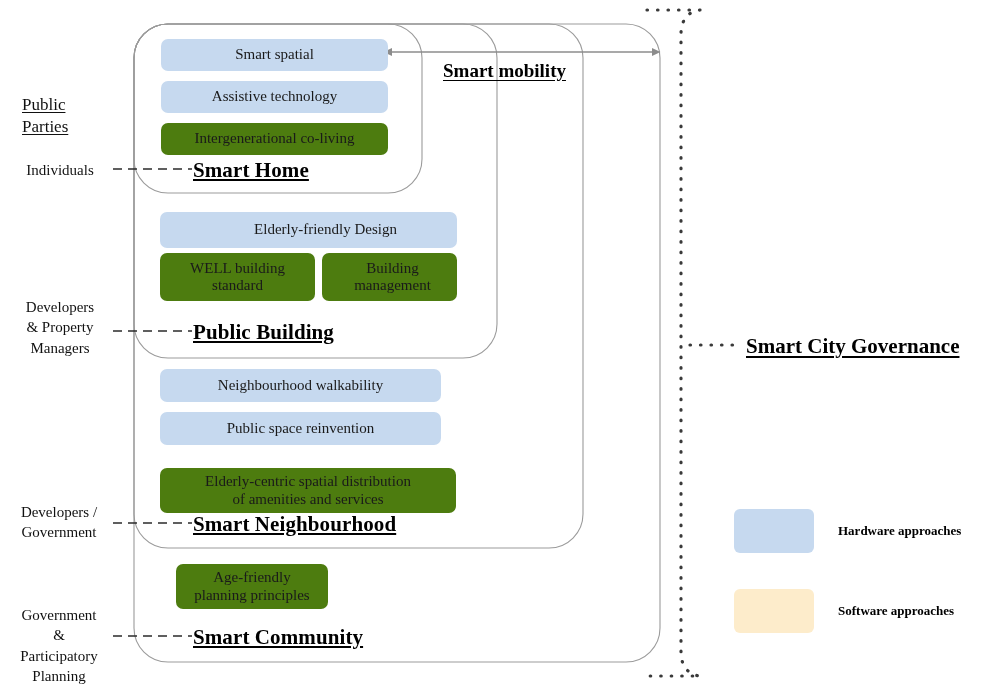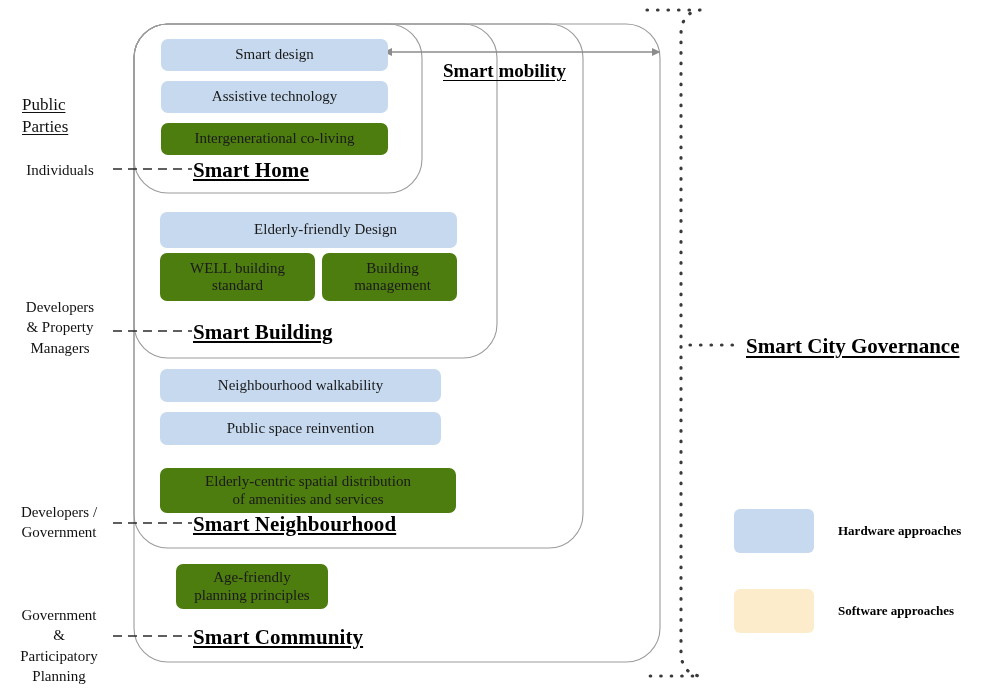--- a/index.html
+++ b/index.html
@@ -154,37 +154,37 @@
 Managers</div>
 
   <div class="party-label" style="left:4px; top:502px; width:110px;">Developers /
 Government</div>
 
   <div class="party-label" style="left:4px; top:605px; width:110px;">Government
 &amp;
 Participatory
 Planning</div>
 
-  <div class="pill hw" style="left:161px; top:39px; width:227px; height:32px;">Smart design</div>
+  <div class="pill hw" style="left:161px; top:39px; width:227px; height:32px;">Smart spatial</div>
 
   <div class="pill hw" style="left:161px; top:81px; width:227px; height:32px;">Assistive technology</div>
 
   <div class="pill sw" style="left:161px; top:123px; width:227px; height:32px;">Intergenerational co-living</div>
 
   <div class="tier-title" style="left:193px; top:158px;">Smart Home</div>
 
   <div class="pill hw" style="left:160px; top:212px; width:297px; height:36px;padding-left:40px;">Elderly-friendly Design</div>
 
   <div class="pill sw" style="left:160px; top:253px; width:155px; height:48px; white-space:pre-line;">WELL building
 standard</div>
 
   <div class="pill sw" style="left:322px; top:253px; width:135px; height:48px; white-space:pre-line;padding-left:12px;">Building
 management</div>
 
-  <div class="tier-title" style="left:193px; top:320px;">Smart Building</div>
+  <div class="tier-title" style="left:193px; top:320px;">Public Building</div>
 
   <div class="pill hw" style="left:160px; top:369px; width:281px; height:33px;">Neighbourhood walkability</div>
 
   <div class="pill hw" style="left:160px; top:412px; width:281px; height:33px;">Public space reinvention</div>
 
   <div class="pill sw" style="left:160px; top:468px; width:296px; height:45px; white-space:pre-line;">Elderly-centric spatial distribution
 of amenities and services</div>
 
   <div class="tier-title" style="left:193px; top:512px;">Smart Neighbourhood</div>
 

